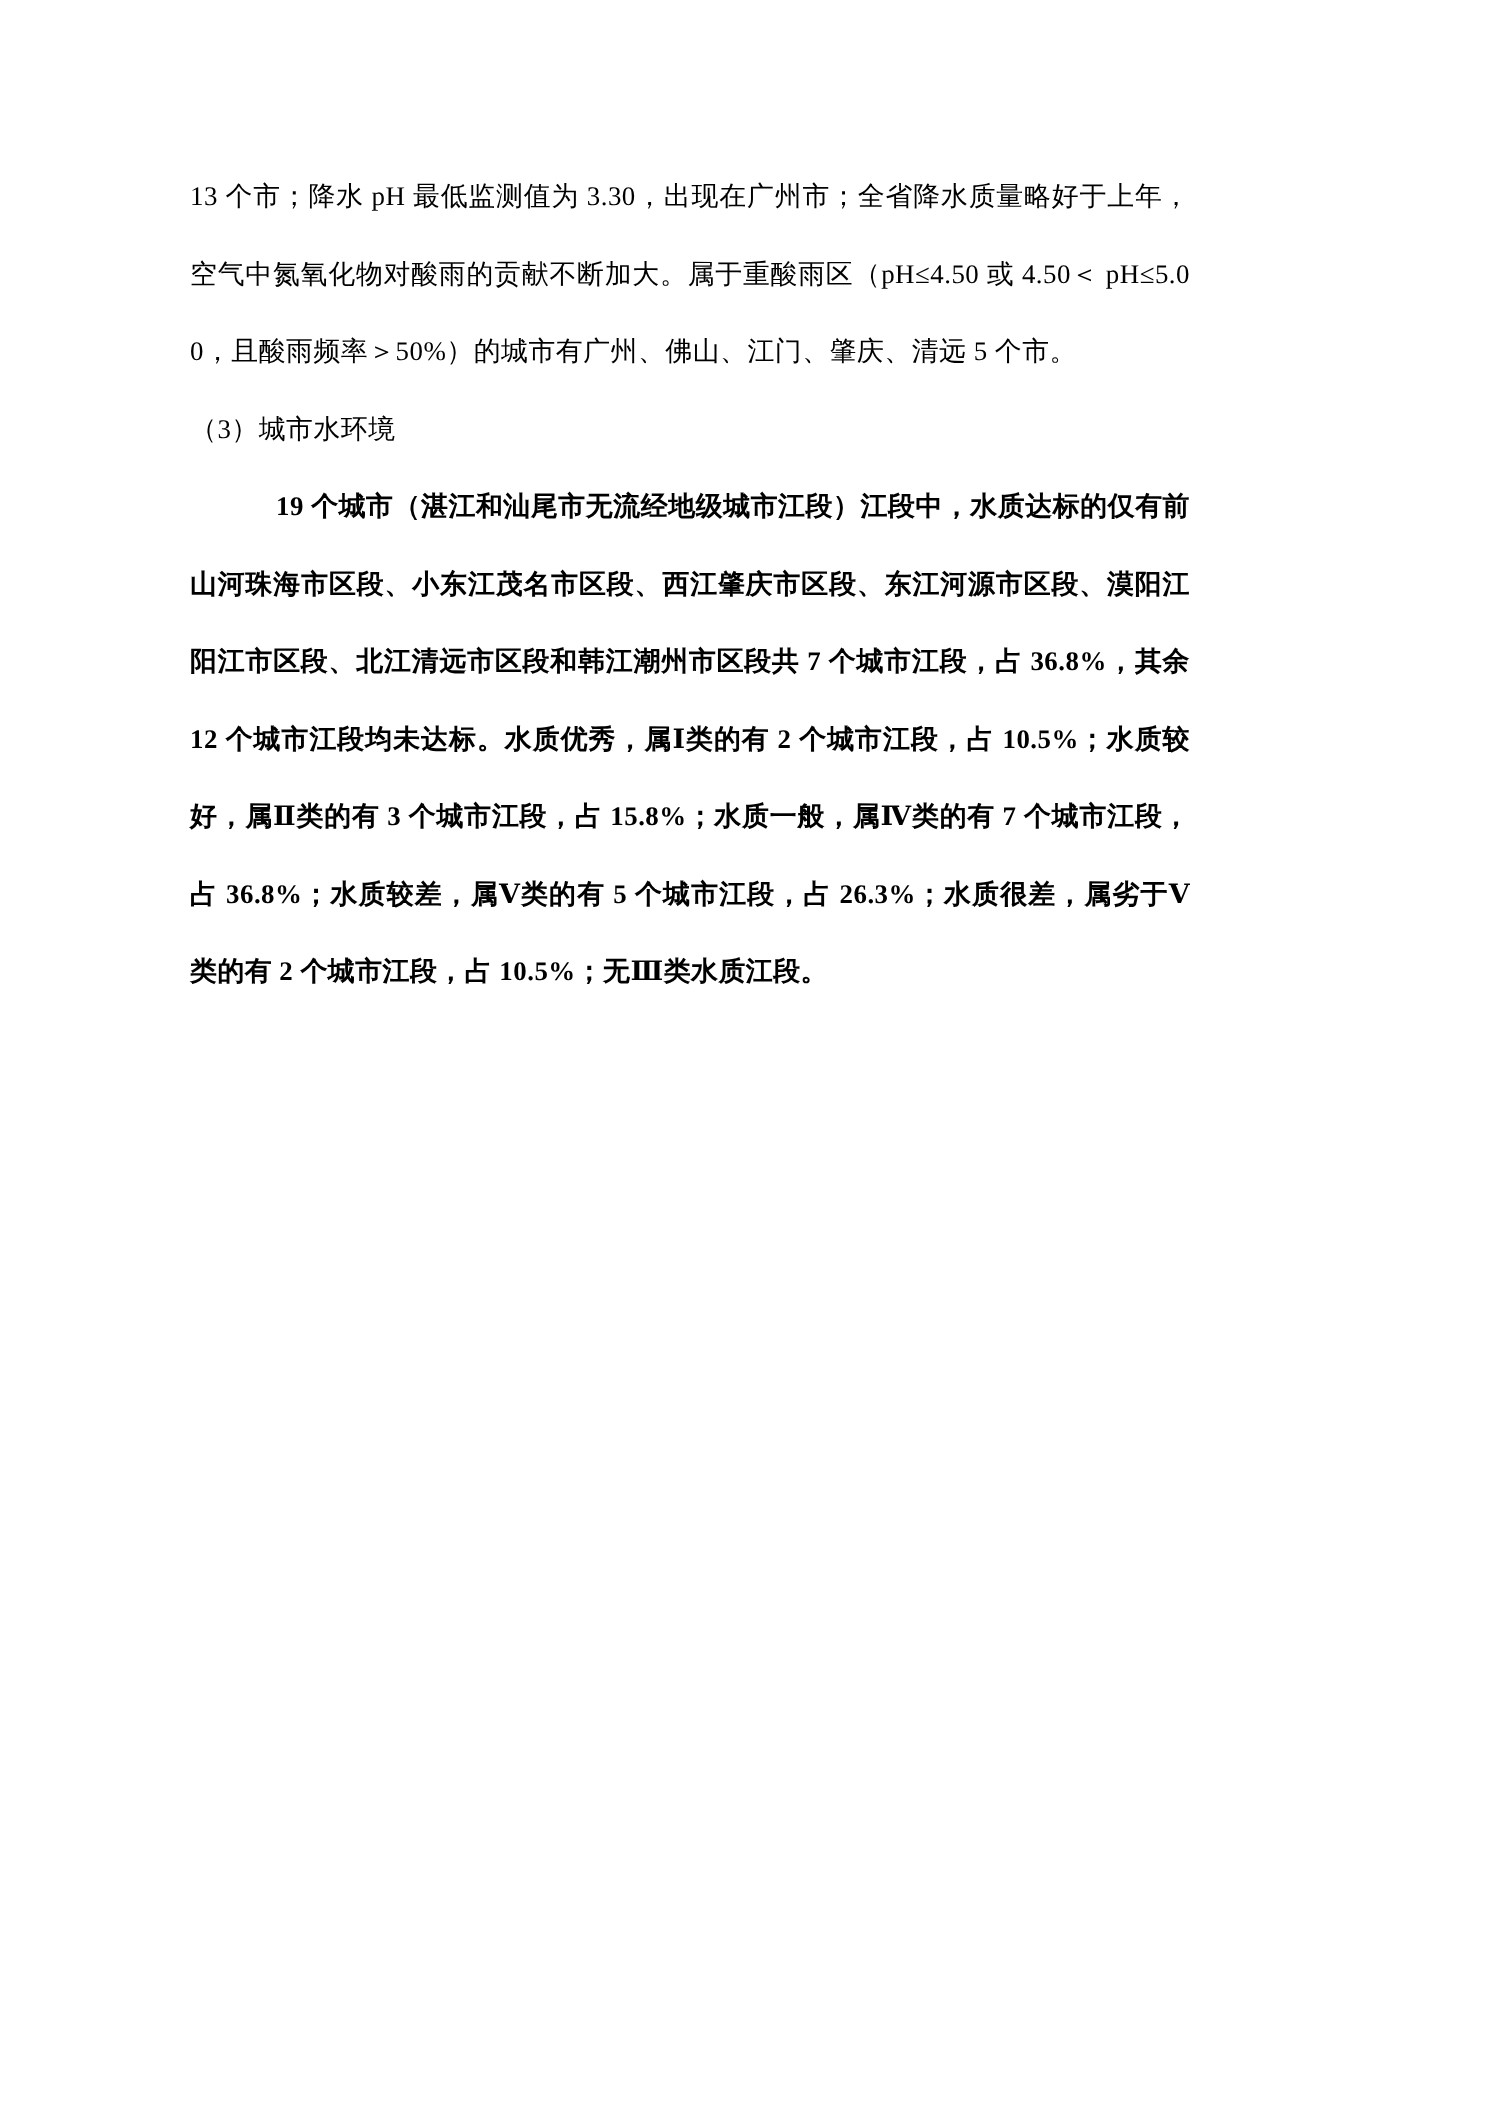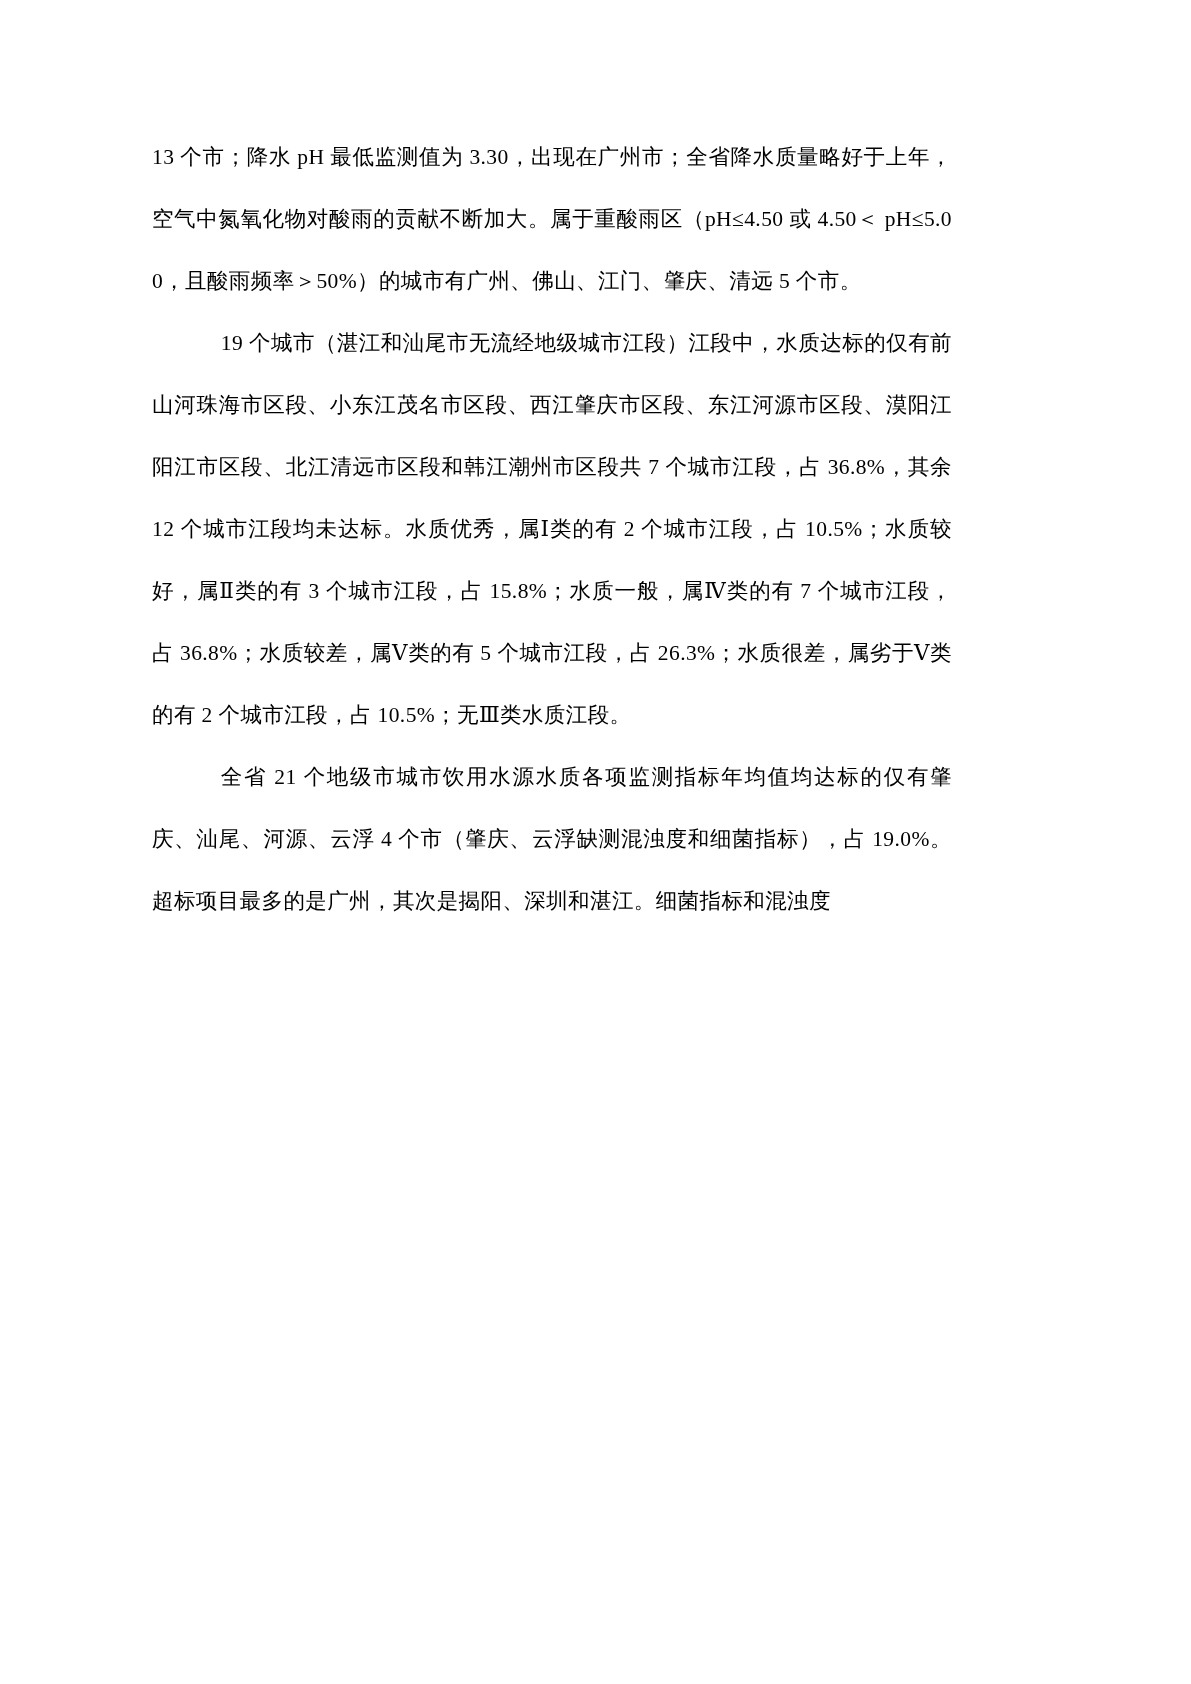--- a/index.html
+++ b/index.html
@@ -30,24 +30,25 @@
     margin: 0 0 0 0;
     font-size: 21.5px;
     line-height: 62px;
     text-align: justify;
     text-justify: inter-ideograph;
     letter-spacing: 0.4px;
     word-break: break-all;
   }
   p.indent3 {
     text-indent: 3.2em;
+    font-weight: bold;
   }
 </style>
 </head>
 <body>
 
 <div class="page">
   <div class="content">
     <p class="para">13 个市；降水 pH 最低监测值为 3.30，出现在广州市；全省降水质量略好于上年，空气中氮氧化物对酸雨的贡献不断加大。属于重酸雨区（pH≤4.50 或 4.50＜ pH≤5.00，且酸雨频率＞50%）的城市有广州、佛山、江门、肇庆、清远 5 个市。</p>
+    <p class="para">（3）城市水环境</p>
     <p class="para indent3">19 个城市（湛江和汕尾市无流经地级城市江段）江段中，水质达标的仅有前山河珠海市区段、小东江茂名市区段、西江肇庆市区段、东江河源市区段、漠阳江阳江市区段、北江清远市区段和韩江潮州市区段共 7 个城市江段，占 36.8%，其余 12 个城市江段均未达标。水质优秀，属Ⅰ类的有 2 个城市江段，占 10.5%；水质较好，属Ⅱ类的有 3 个城市江段，占 15.8%；水质一般，属Ⅳ类的有 7 个城市江段，占 36.8%；水质较差，属Ⅴ类的有 5 个城市江段，占 26.3%；水质很差，属劣于Ⅴ类的有 2 个城市江段，占 10.5%；无Ⅲ类水质江段。</p>
-    <p class="para indent3">全省 21 个地级市城市饮用水源水质各项监测指标年均值均达标的仅有肇庆、汕尾、河源、云浮 4 个市（肇庆、云浮缺测混浊度和细菌指标），占 19.0%。超标项目最多的是广州，其次是揭阳、深圳和湛江。细菌指标和混浊度</p>
   </div>
 </div>
 
 </body></html>

